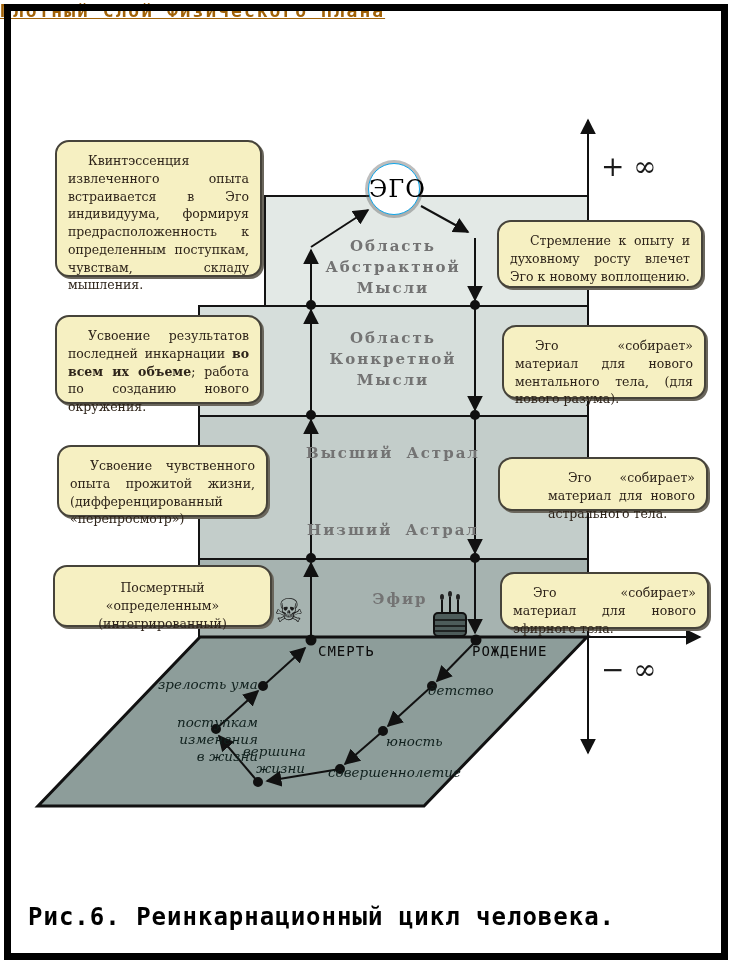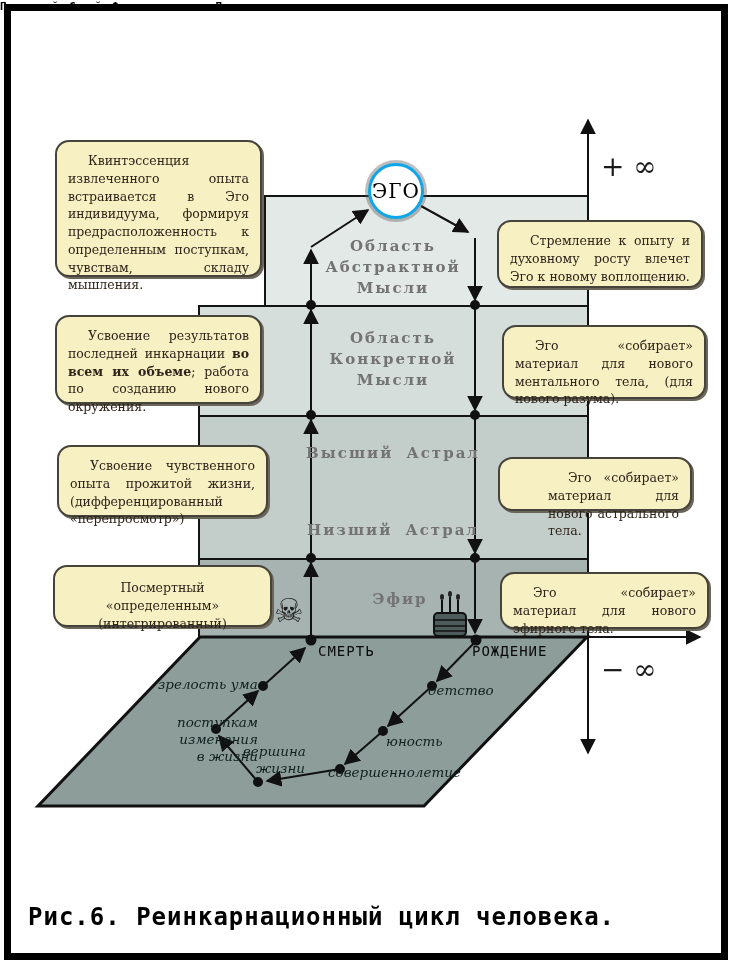--- a/index.html
+++ b/index.html
@@ -15,62 +15,62 @@
 
   .layer-label{position:absolute;z-index:4;font-family:"DejaVu Serif",serif;font-weight:bold;
        font-size:15px;letter-spacing:2px;color:#737373;text-align:center;white-space:pre-line;
        line-height:21px;}
   #lbl-abstract{left:300px;top:236px;width:186px;}
   #lbl-concrete{left:300px;top:328px;width:186px;}
   #lbl-higher-astral{left:300px;top:443px;width:186px;word-spacing:6px;}
   #lbl-lower-astral{left:300px;top:520px;width:186px;word-spacing:6px;}
   #lbl-ether{left:320px;top:589px;width:160px;}
   #lbl-plane{left:58px;top:779px;z-index:4;font-family:"DejaVu Sans Mono","Liberation Mono",monospace;
-       font-weight:bold;font-size:11px;letter-spacing:2px;color:#000000;}
+       font-weight:bold;font-size:18px;letter-spacing:2px;color:#a16207;text-decoration:underline;}
 
   .mono-label{position:absolute;z-index:4;font-family:"DejaVu Sans Mono","Liberation Mono",monospace;
        font-size:14px;letter-spacing:1px;color:#0a0a0a;}
   #lbl-death{left:318px;top:643px;}
   #lbl-birth{left:472px;top:643px;}
 
   .cyc{position:absolute;z-index:4;font:italic 13.5px "DejaVu Serif",serif;color:#10201d;
        white-space:pre-line;text-align:right;line-height:17px;}
   #cyc-maturity{left:158px;top:676px;}
   #cyc-changes{left:106px;top:714px;width:152px;}
   #cyc-peak{left:243px;top:743px;width:62px;}
   #cyc-adult{left:328px;top:764px;}
   #cyc-youth{left:386px;top:733px;}
   #cyc-child{left:428px;top:682px;}
 
   #skull{position:absolute;left:274px;top:594px;z-index:4;font-family:"DejaVu Sans",sans-serif;
        font-size:33px;color:#1c1c1c;line-height:1;}
 
   #ego{position:absolute;left:368px;top:163px;width:50px;height:50px;border-radius:50%;
-       background:#fff;border:3px solid #0ea5e9;box-shadow:0 0 0 3px rgba(90,90,90,.4);
-       z-index:6;text-align:center;line-height:50px;font-size:20px;letter-spacing:1px;
+       background:#fff;border:1px solid #0ea5e9;box-shadow:0 0 0 3px rgba(90,90,90,.4);
+       z-index:6;text-align:center;line-height:50px;font-size:24px;letter-spacing:1px;
        font-family:"DejaVu Serif",serif;color:#000;}
 
   .inf{position:absolute;z-index:4;font-family:"DejaVu Serif",serif;font-size:28px;color:#1a1a1a;}
   #plus-inf{left:601px;top:150px;}
   #minus-inf{left:601px;top:653px;}
 
   svg#overlay{position:absolute;left:0;top:0;z-index:3;}
 
   .callout{position:absolute;z-index:5;background:#f6f0c2;border:2px solid #46433a;
        border-radius:14px;padding:10px 11px;box-sizing:border-box;
        font:12.5px/1.42 "DejaVu Serif",serif;color:#2e241a;text-align:justify;
        text-indent:1.6em;box-shadow:2px 2px 0 #6a665c;}
   .callout.center{text-align:center;text-indent:0;}
   #cl1{left:55px;top:140px;width:207px;height:137px;}
   #cl2{left:55px;top:315px;width:207px;height:89px;}
   #cl3{left:57px;top:445px;width:211px;height:72px;}
   #cl4{left:53px;top:565px;width:219px;height:62px;padding-top:12px;}
   #cr1{left:497px;top:220px;width:206px;height:68px;}
   #cr2{left:502px;top:325px;width:204px;height:74px;}
-  #cr3{left:498px;top:457px;width:194px;height:54px;padding-left:48px;}
+  #cr3{left:498px;top:457px;width:210px;height:54px;padding-left:48px;}
   #cr4{left:500px;top:572px;width:209px;height:57px;}
 
   #caption{position:absolute;left:28px;top:903px;z-index:4;
        font-family:"DejaVu Sans Mono","Liberation Mono",monospace;font-weight:bold;
        font-size:24px;letter-spacing:1px;color:#000;}
 </style>
 </head>
 <body>
 
 <div id="page">

